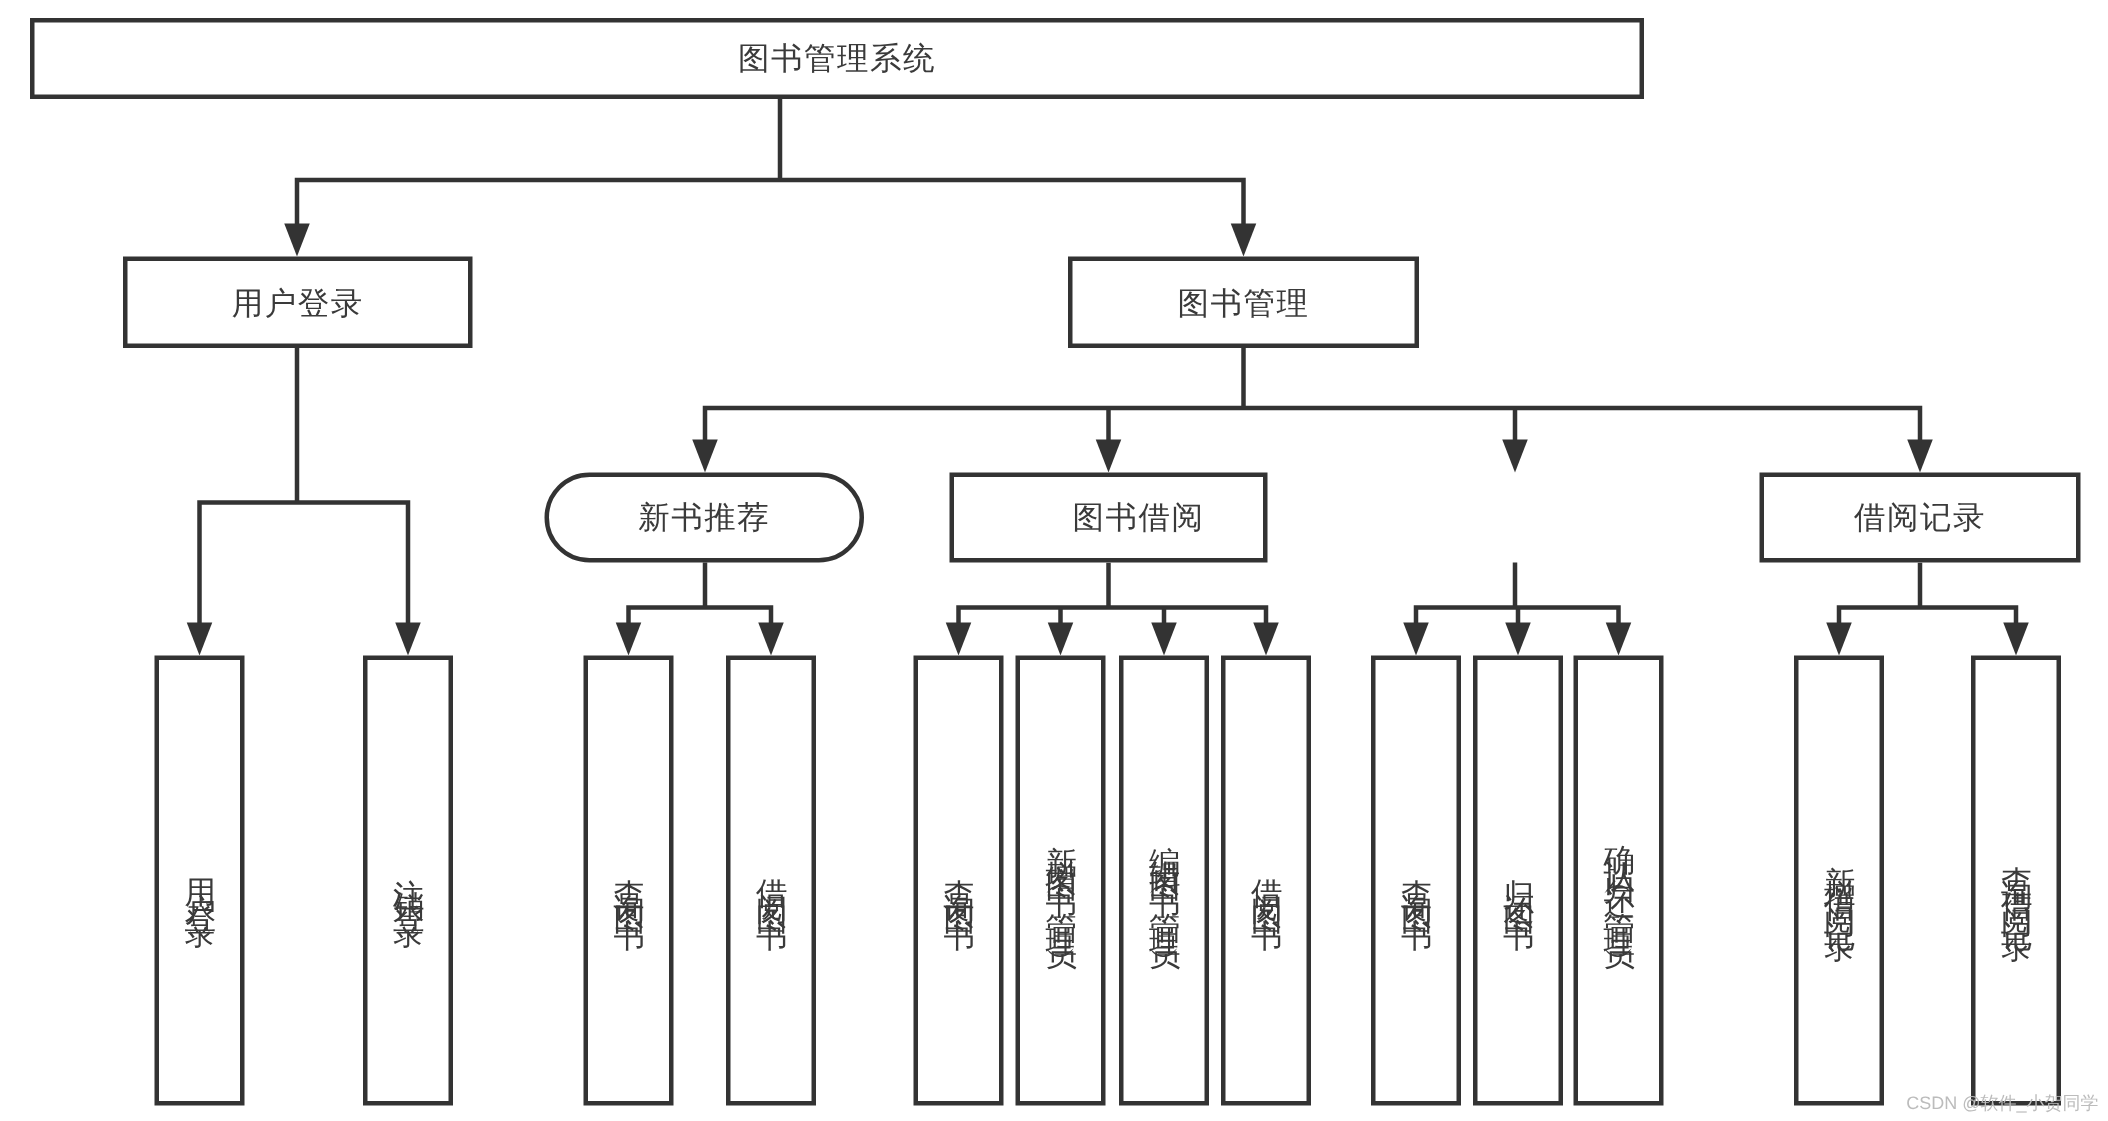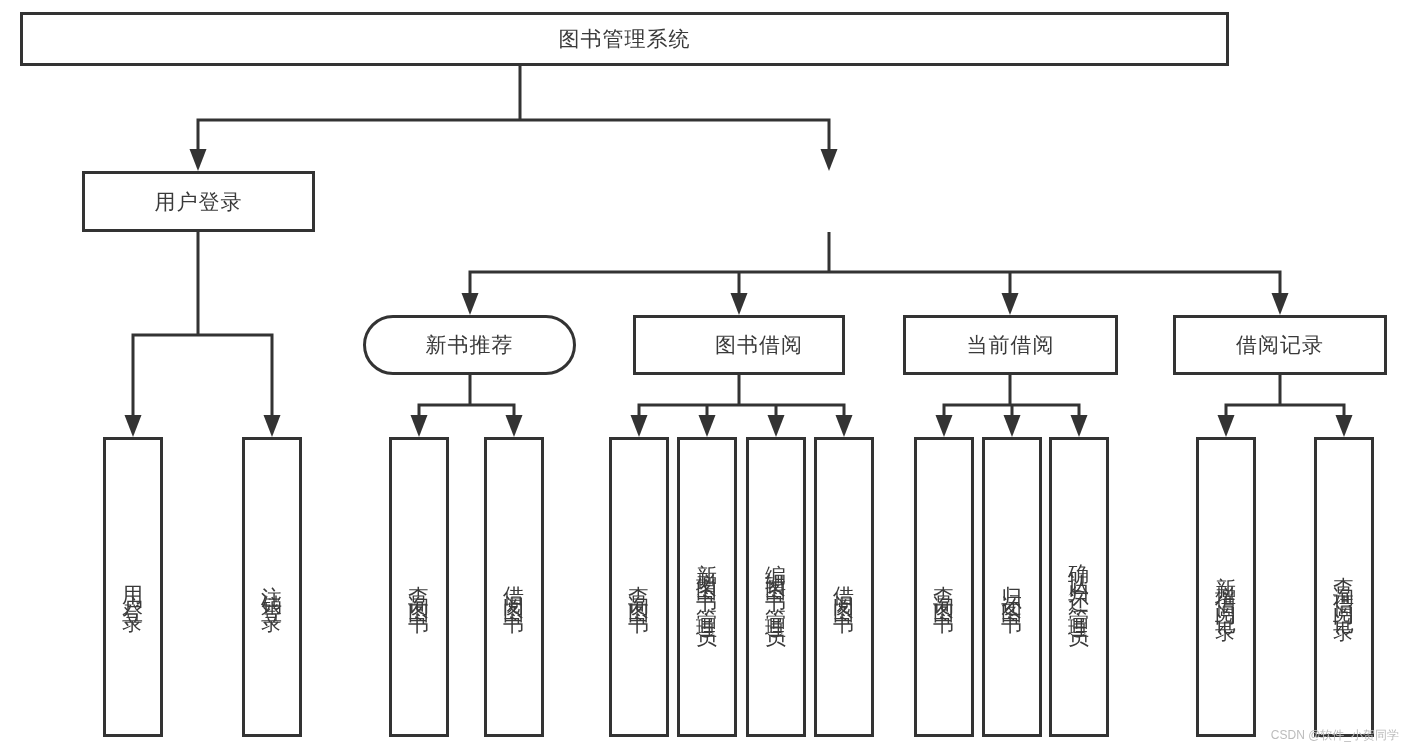--- a/index.html
+++ b/index.html
@@ -37,21 +37,21 @@
     font-size:21px;
   }
   .node-v .vtext{
     writing-mode:vertical-rl;
     text-orientation:mixed;
     letter-spacing:9px;
     line-height:1;
     color:var(--text);
   }
   
-  .n-root{left:20px;top:12px;width:1209px;height:54px;}
+  .n-root{left:20px;top:12px;width:1076px;height:54px;}
   .n-user{left:82px;top:171px;width:233px;height:61px;}
   .n-book{left:712px;top:171px;width:234px;height:61px;}
   .n-g0{left:363px;top:315px;width:213px;height:60px;border-radius:30px;}
   .n-g1{left:633px;top:315px;width:212px;height:60px;padding-left:40px;}
   .n-g2{left:903px;top:315px;width:215px;height:60px;}
   .n-g3{left:1173px;top:315px;width:214px;height:60px;font-family:Liberation Mono, monospace;}
   
   .leaf{top:437px;width:60px;height:300px;}
   .l-0{left:103px;}  .l-1{left:242px;}
   .l-2{left:389px;}  .l-3{left:484px;}
@@ -107,29 +107,29 @@
     <polygon class="arrowhead" points="1335.5,415 1352.5,415 1344,437"></polygon>
   </svg>
 
   <div class="node node-h n-root">
     <span>图书管理系统</span>
   </div>
 
   <div class="node node-h n-user">
     <span>用户登录</span>
   </div>
+  <div class="node node-h n-book">
+    <span>图书管理</span>
+  </div>
 
   <div class="node node-h n-g0">
     <span>新书推荐</span>
   </div>
   <div class="node node-h n-g1">
     <span>图书借阅</span>
-  </div>
-  <div class="node node-h n-g2">
-    <span>当前借阅</span>
   </div>
   <div class="node node-h n-g3">
     <span>借阅记录</span>
   </div>
 
   <div class="node node-v leaf l-0">
     <span class="vtext">用户登录</span>
   </div>
   <div class="node node-v leaf l-1">
     <span class="vtext">注销登录</span>

